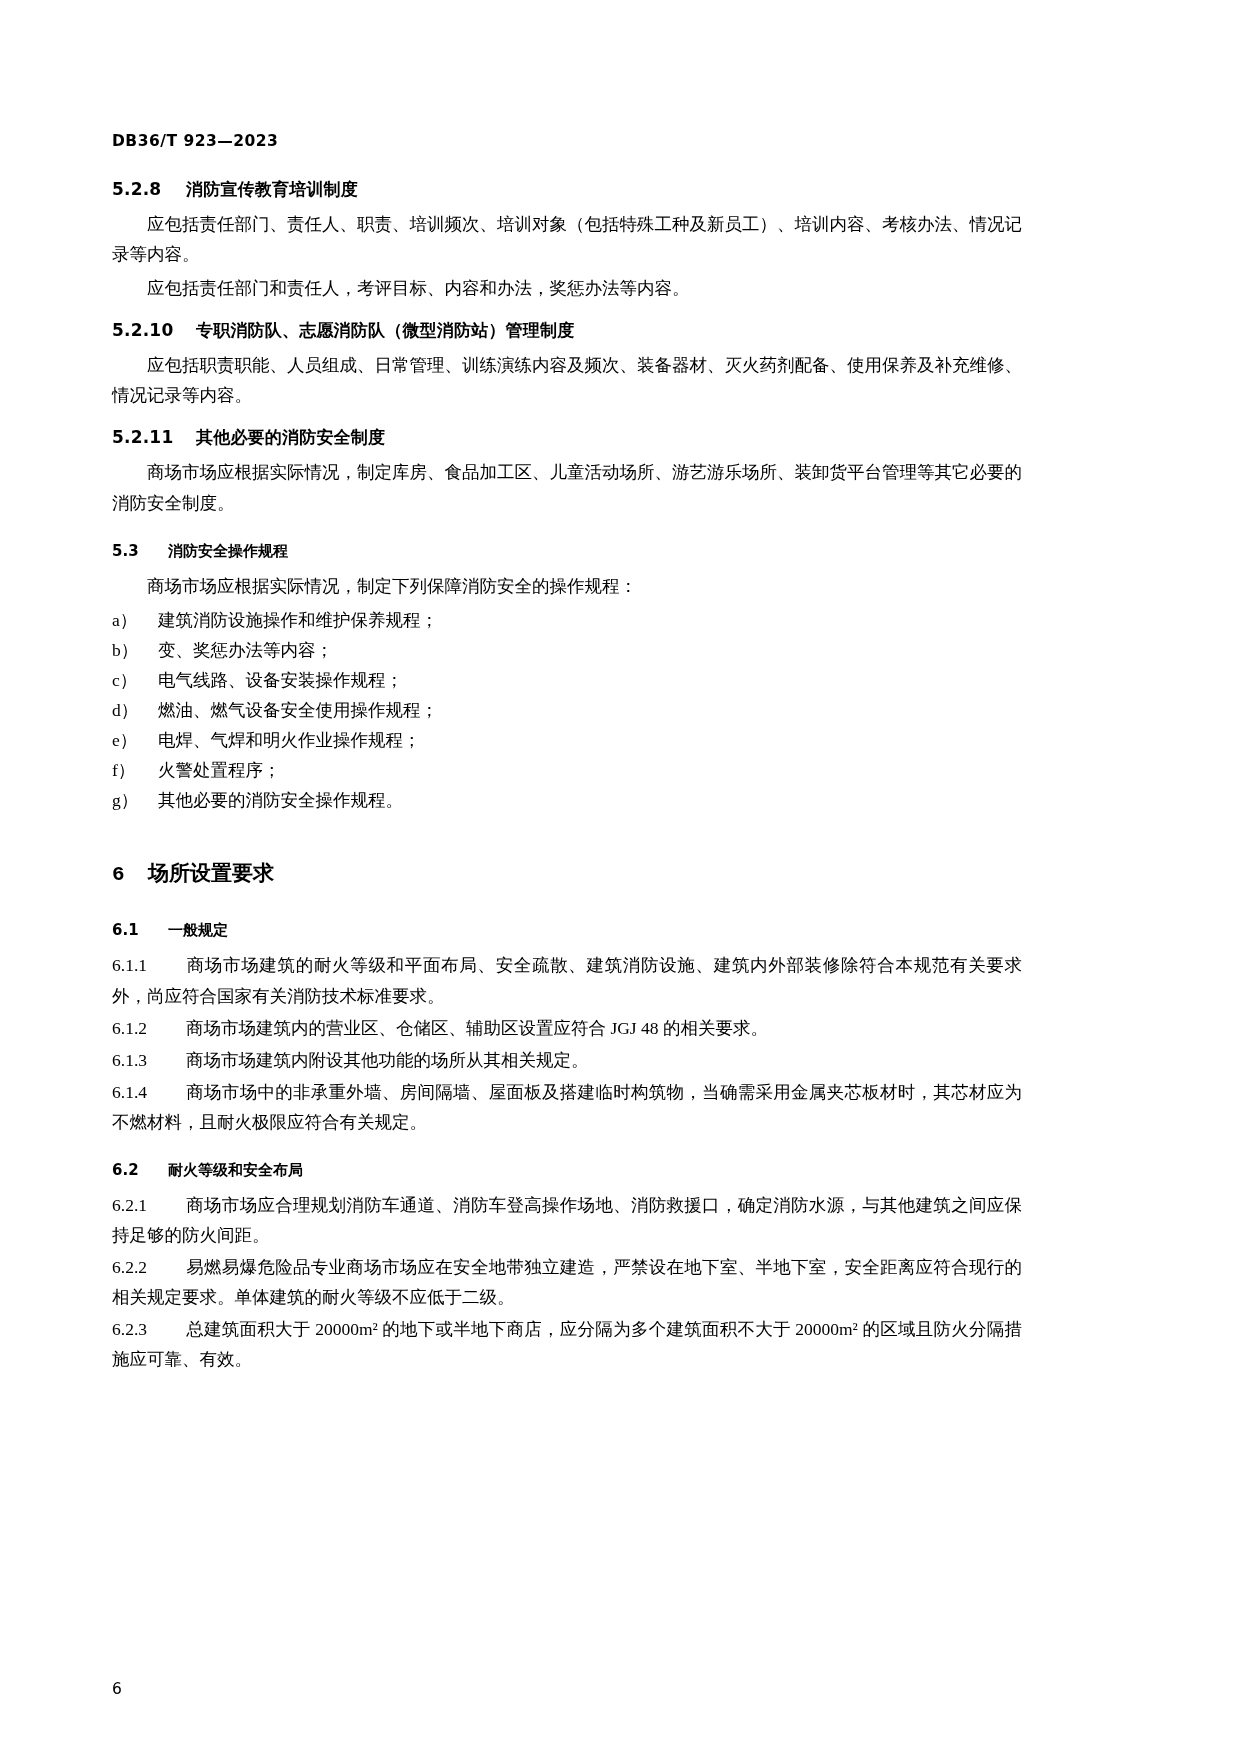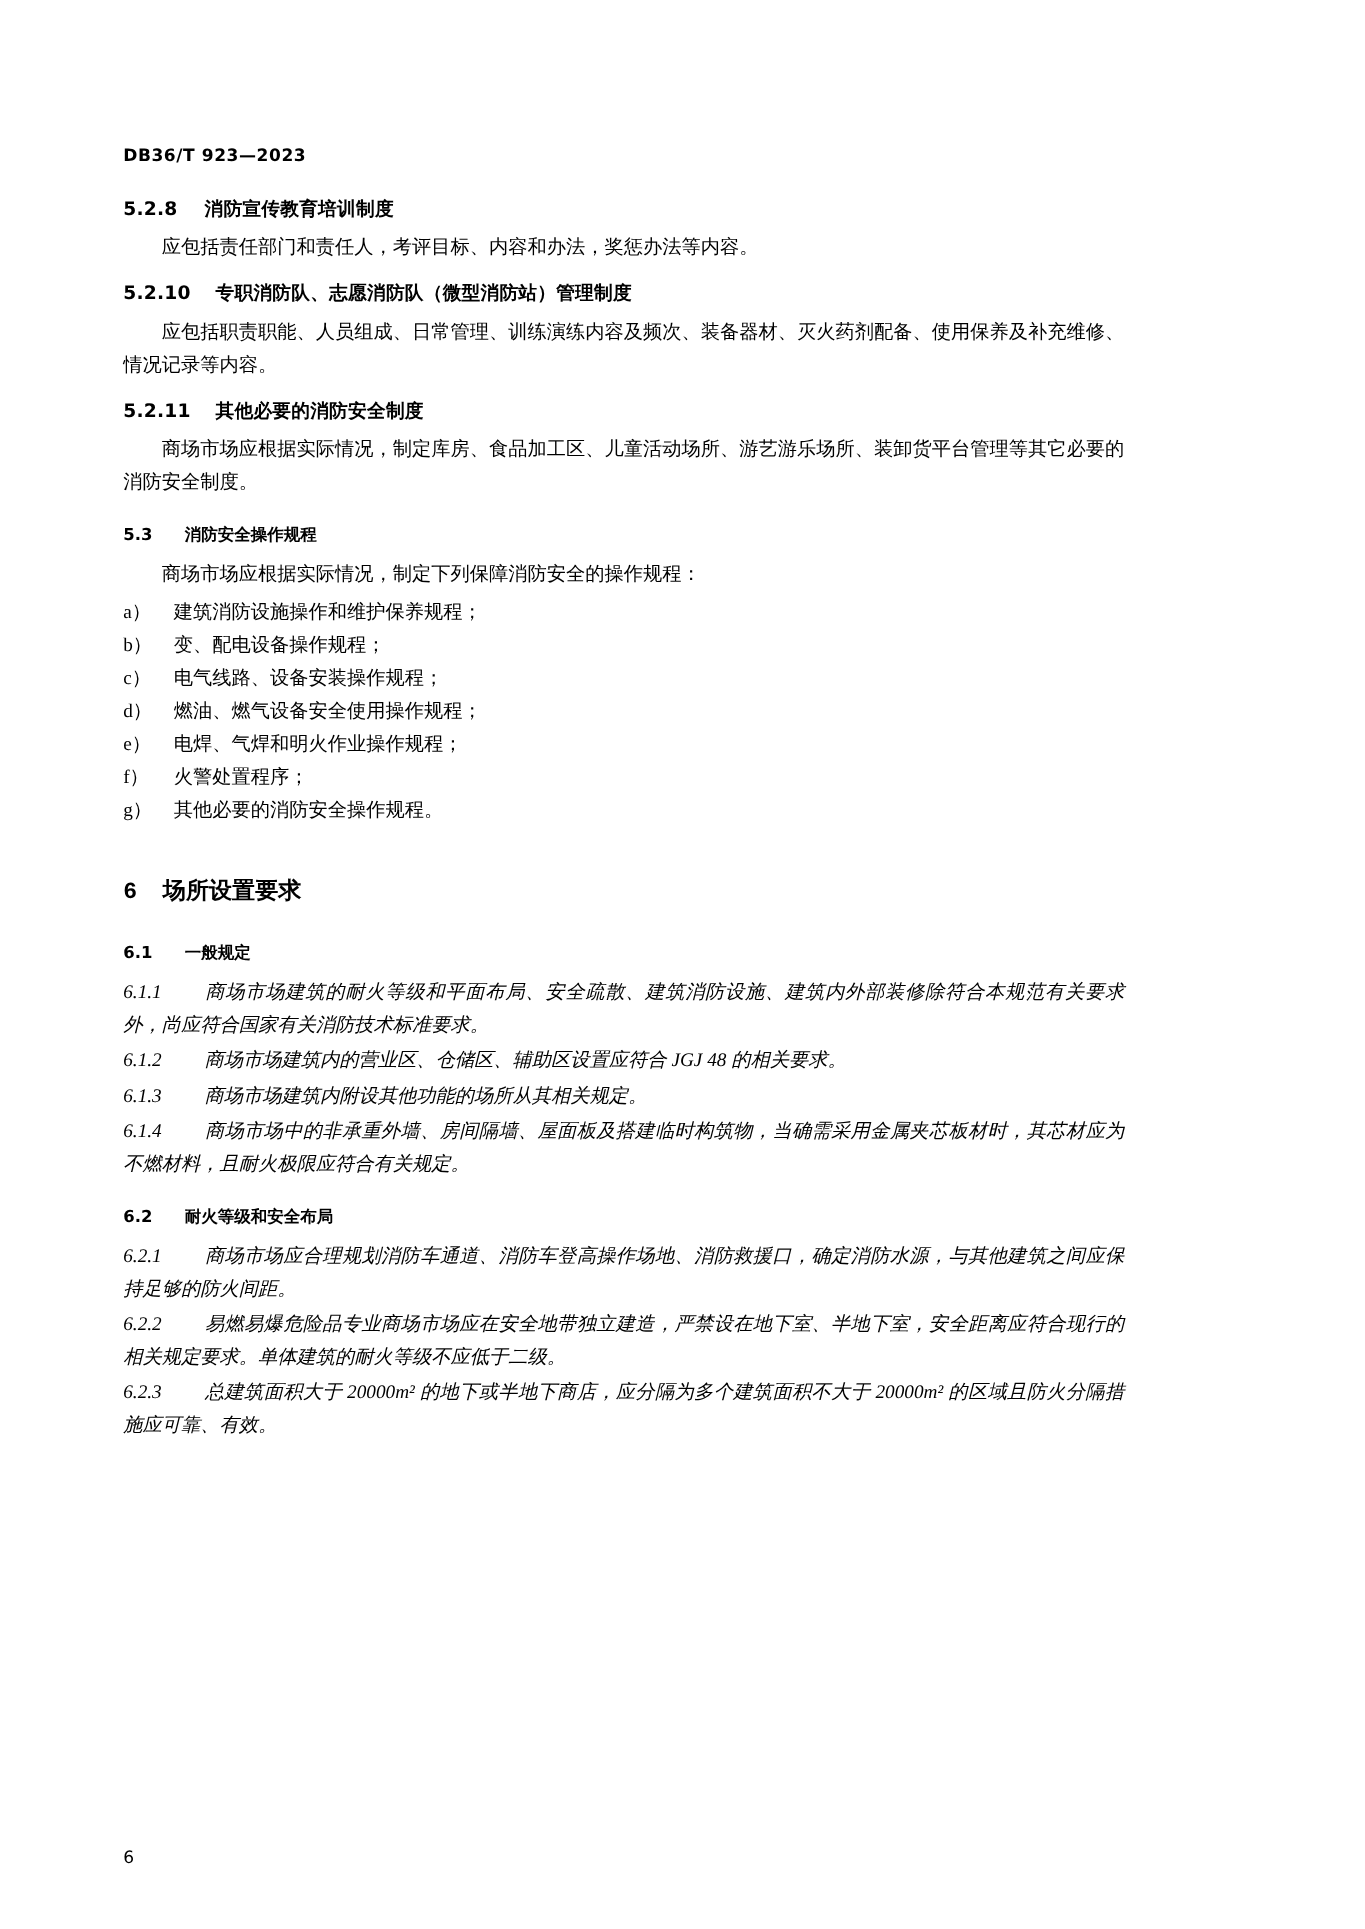--- a/index.html
+++ b/index.html
@@ -68,21 +68,20 @@
     line-height: 1.72;
     margin: 4px 0 4px 0;
     text-align: justify;
     text-justify: inter-ideograph;
   }
   .para.indent {
     text-indent: 2em;
   }
   .para.hang {
     margin: 2px 0;
-    font-style: italic;
   }
   .para .lbl {
     display: inline-block;
     min-width: 74px;
   }
   .list {
     margin: 2px 0 0 0;
     padding: 0;
     list-style: none;
   }
@@ -112,20 +111,21 @@
 <body>
 
 <div class="page">
 
   <div class="header">DB36/T 923—2023</div>
 
   <div class="sec-block">
     <div class="h4">
       <span class="num">5.2.8</span><span>消防宣传教育培训制度</span>
     </div>
+    <div class="para indent">应包括责任部门、责任人、职责、培训频次、培训对象（包括特殊工种及新员工）、培训内容、考核办法、情况记录等内容。</div>
   </div>
 
   <div class="sec-block">
     <div class="para indent">应包括责任部门和责任人，考评目标、内容和办法，奖惩办法等内容。</div>
   </div>
 
   <div class="sec-block">
     <div class="h4">
       <span class="num wide">5.2.10</span><span>专职消防队、志愿消防队（微型消防站）管理制度</span>
     </div>
@@ -139,21 +139,21 @@
     <div class="para indent">商场市场应根据实际情况，制定库房、食品加工区、儿童活动场所、游艺游乐场所、装卸货平台管理等其它必要的消防安全制度。</div>
   </div>
 
   <div class="sec-block">
     <div class="h3">
       <span class="num">5.3</span><span>消防安全操作规程</span>
     </div>
     <div class="para indent">商场市场应根据实际情况，制定下列保障消防安全的操作规程：</div>
     <ul class="list">
       <li><span class="mk">a）</span><span>建筑消防设施操作和维护保养规程；</span></li>
-      <li><span class="mk">b）</span><span>变、配电设备操作规程；</span></li>
+      <li><span class="mk">b）</span><span>变、奖惩办法等内容；</span></li>
       <li><span class="mk">c）</span><span>电气线路、设备安装操作规程；</span></li>
       <li><span class="mk">d）</span><span>燃油、燃气设备安全使用操作规程；</span></li>
       <li><span class="mk">e）</span><span>电焊、气焊和明火作业操作规程；</span></li>
       <li><span class="mk">f）</span><span>火警处置程序；</span></li>
       <li><span class="mk">g）</span><span>其他必要的消防安全操作规程。</span></li>
     </ul>
   </div>
 
   <div class="h2">
     <span class="num">6</span><span>场所设置要求</span>

